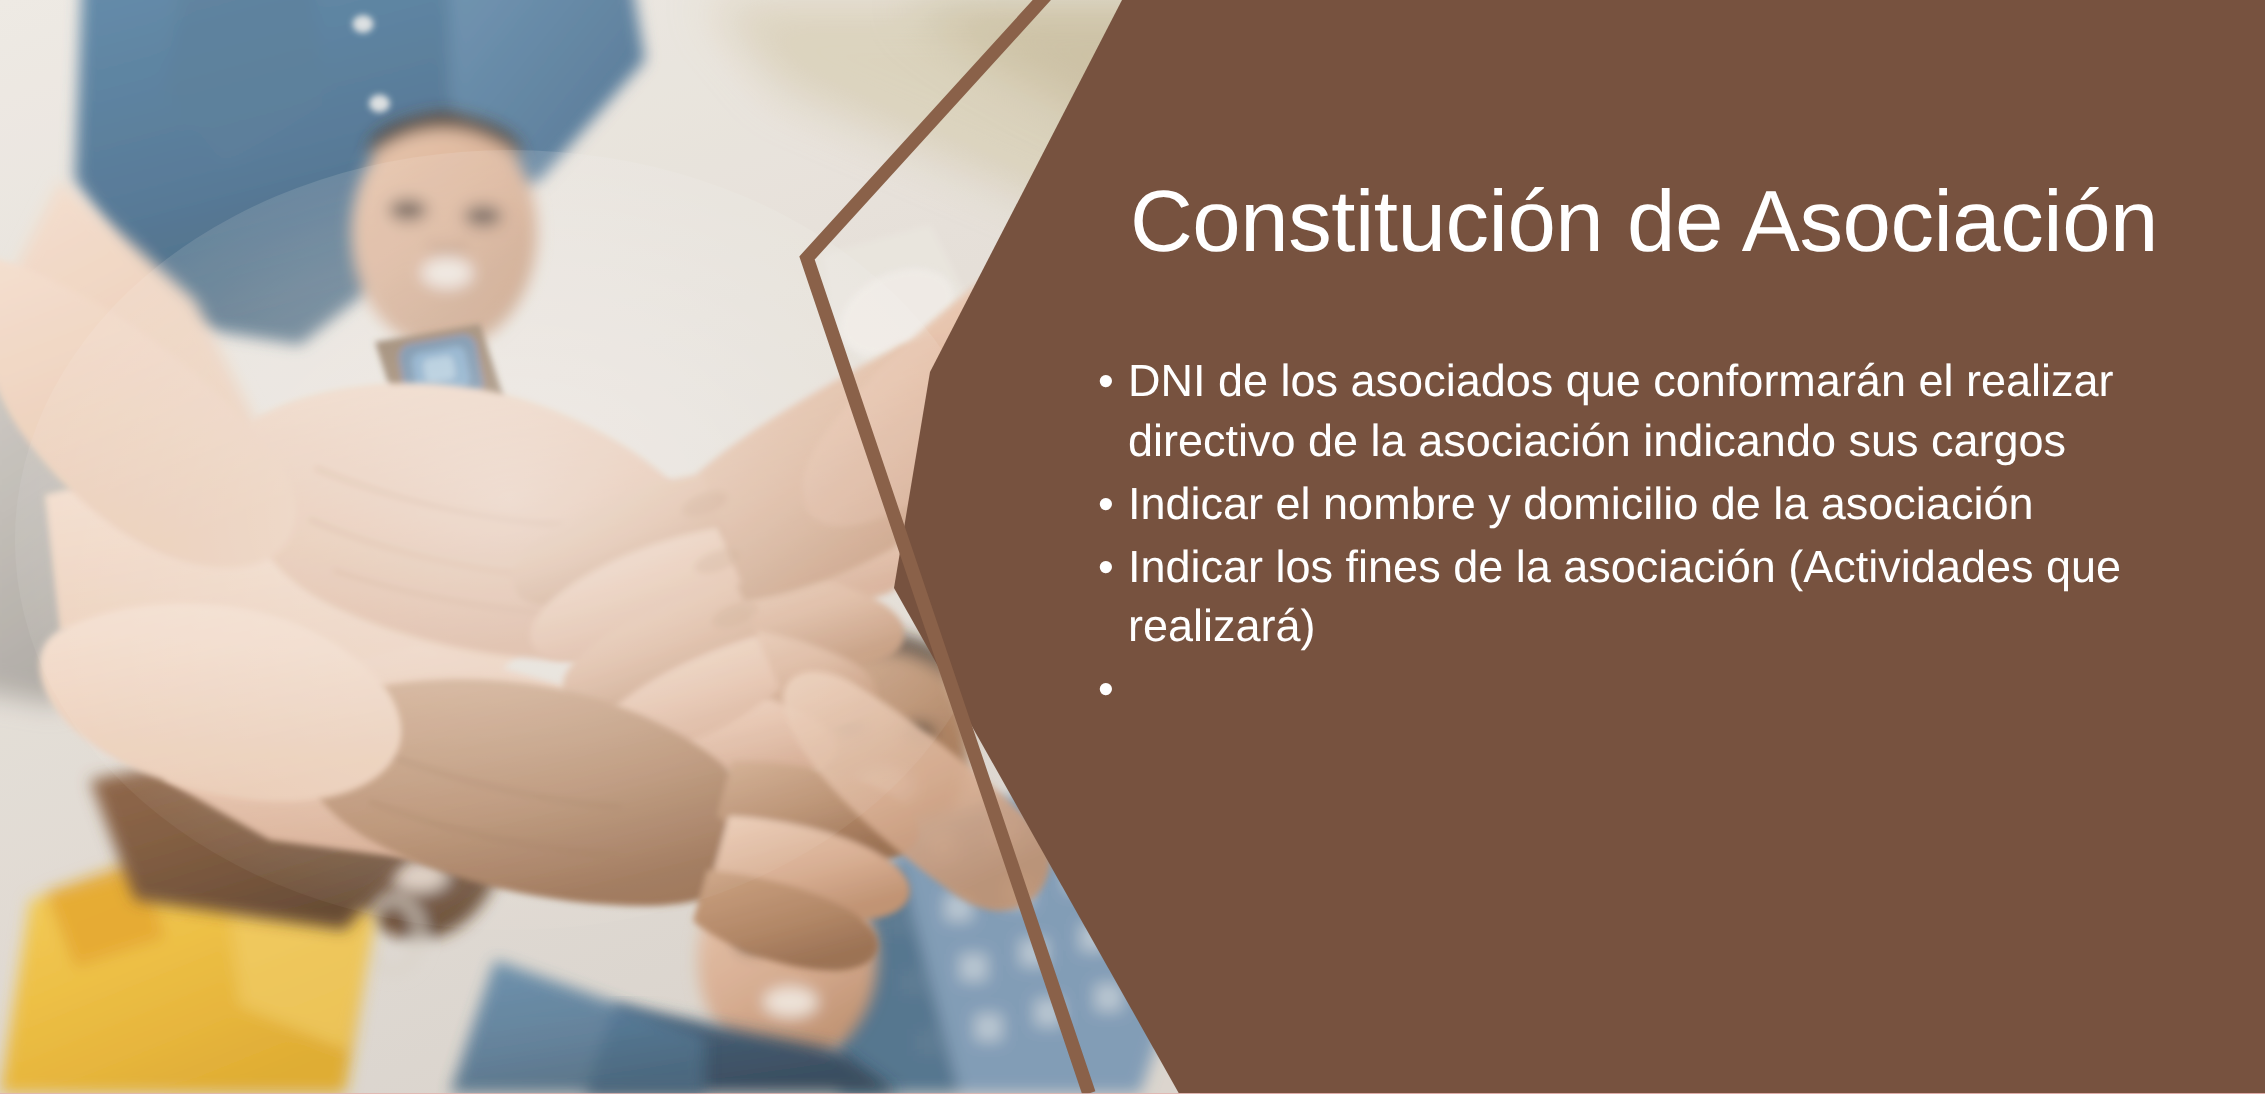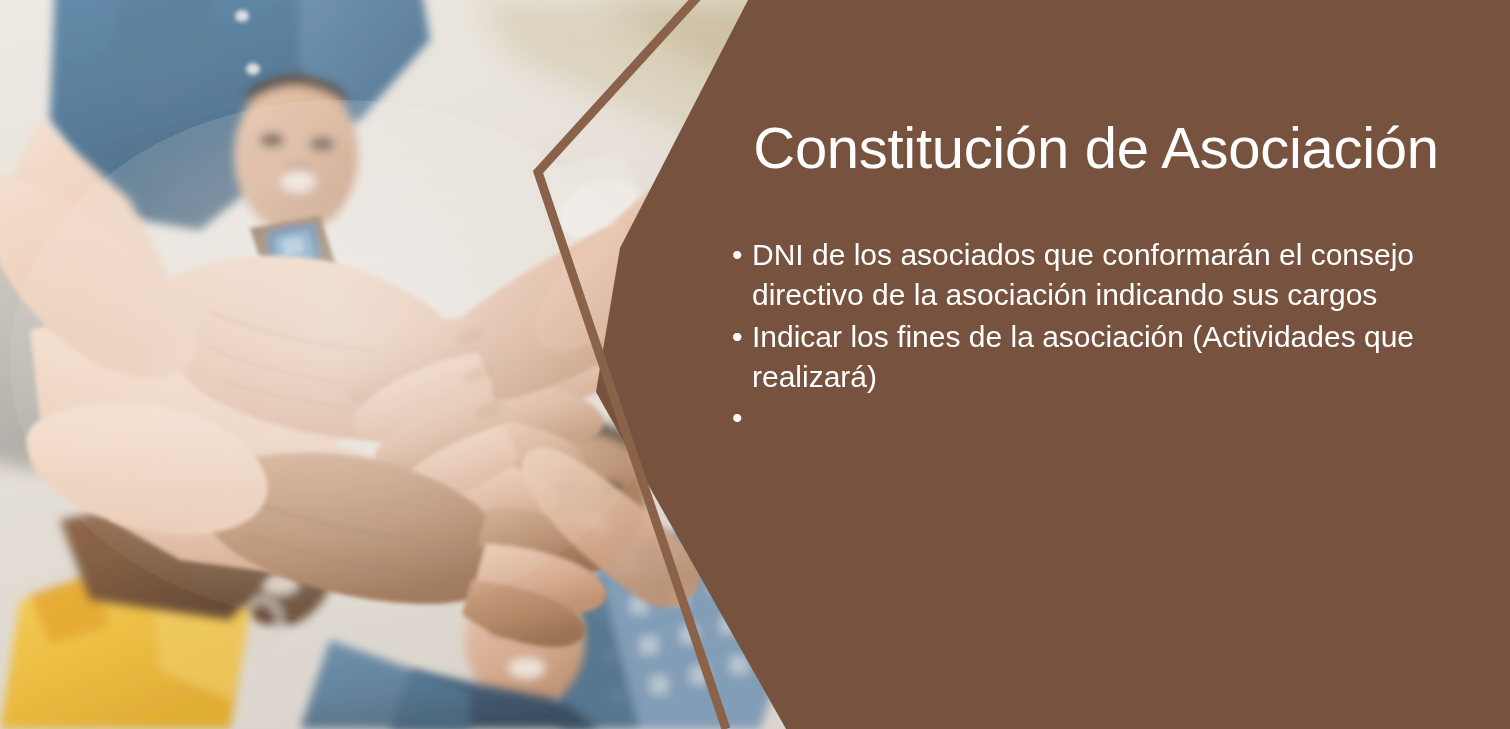--- a/index.html
+++ b/index.html
@@ -353,24 +353,25 @@
     <polyline points="700,-6 538,172 726,729" fill="none" stroke="#8A6149" stroke-width="9" stroke-linejoin="miter"></polyline>
   </svg>
 
   <div class="content">
 
     <h1 class="title">Constitución de Asociación</h1>
 
     <ul class="bullets">
       <li>
         <span class="dot">•</span>
-        <span>DNI de los asociados que conformarán el consejo directivo de la asociación indicando sus cargos</span>
+        <span>DNI de los asociados que conformarán el realizar directivo de la asociación indicando sus cargos</span>
       </li>
       <li>
         <span class="dot">•</span>
+        <span>Indicar el nombre y domicilio de la asociación</span>
       </li>
       <li>
         <span class="dot">•</span>
         <span>Indicar los fines de la asociación (Actividades que realizará)</span>
       </li>
       <li>
         <span class="dot">•</span>
       </li>
     </ul>
 

